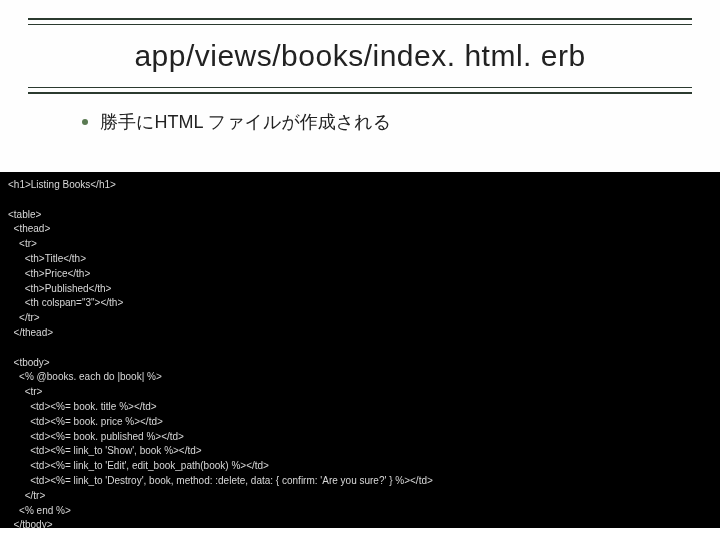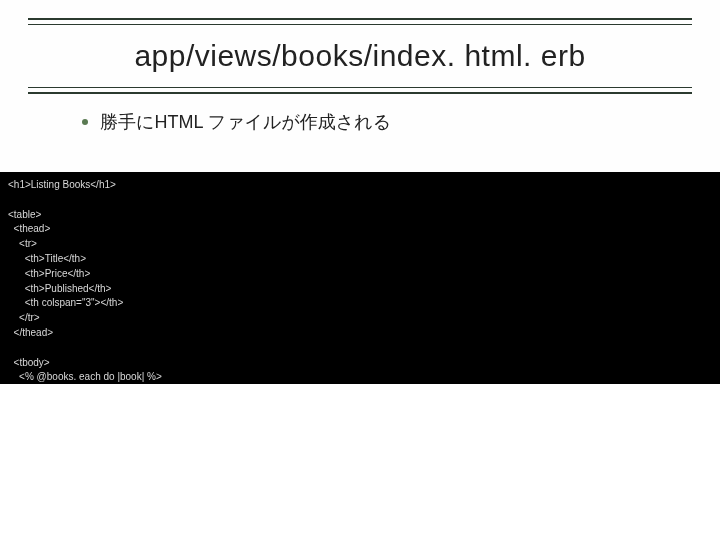--- a/index.html
+++ b/index.html
@@ -6,21 +6,21 @@
   body {
     width: 720px;
     height: 540px;
     background: #fff;
     font-family: Arial, "Hiragino Sans", "Meiryo", sans-serif;
     position: relative;
     overflow: hidden;
   }
   .slide {
     width: 720px;
-    height: 384px;
+    height: 528px;
     background: #fefefe;
     position: relative;
     padding: 18px 28px 0 28px;
   }
   .frame-outer {
     border-top: 2px solid #2b3a2f;
     border-bottom: 2px solid #2b3a2f;
     padding: 4px 0;
     margin-bottom: 10px;
   }

